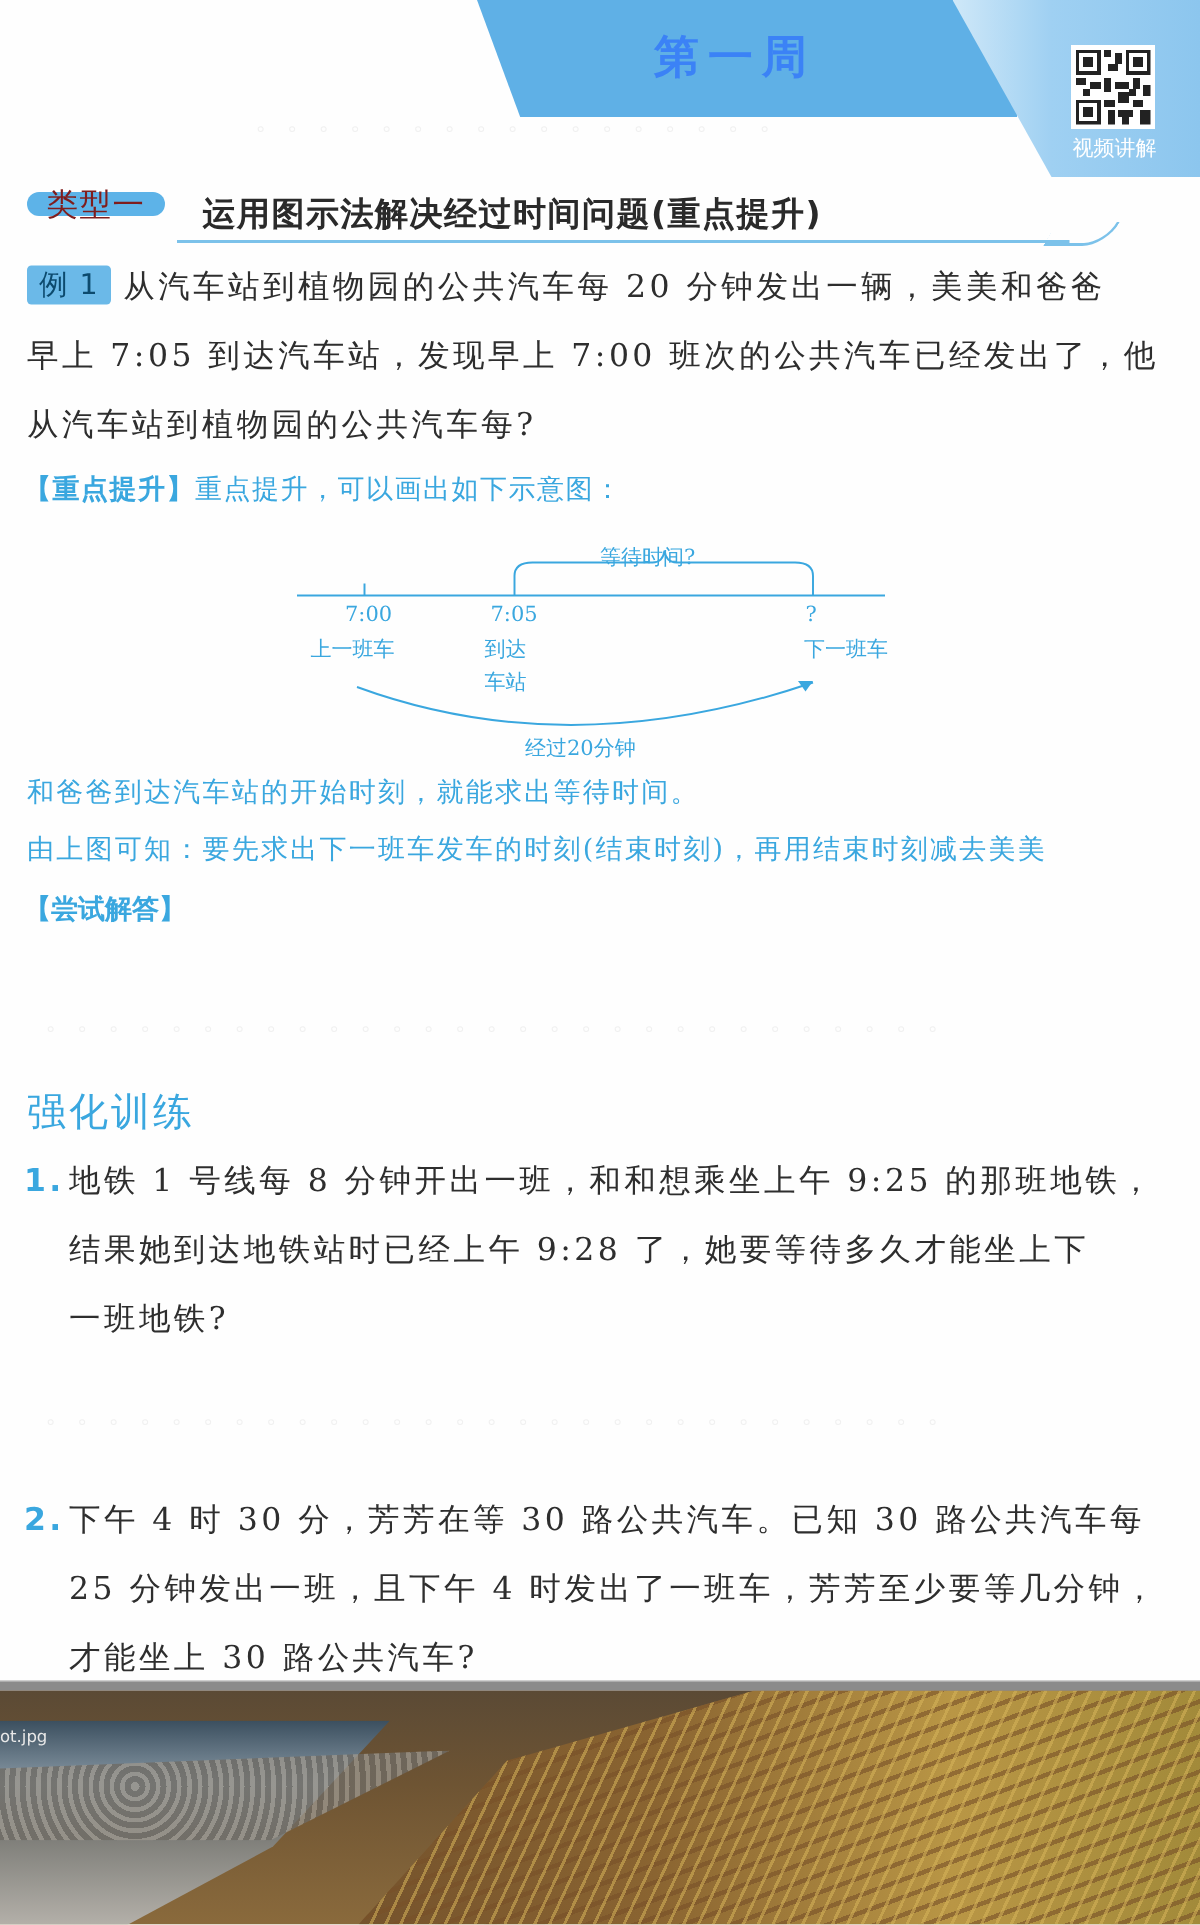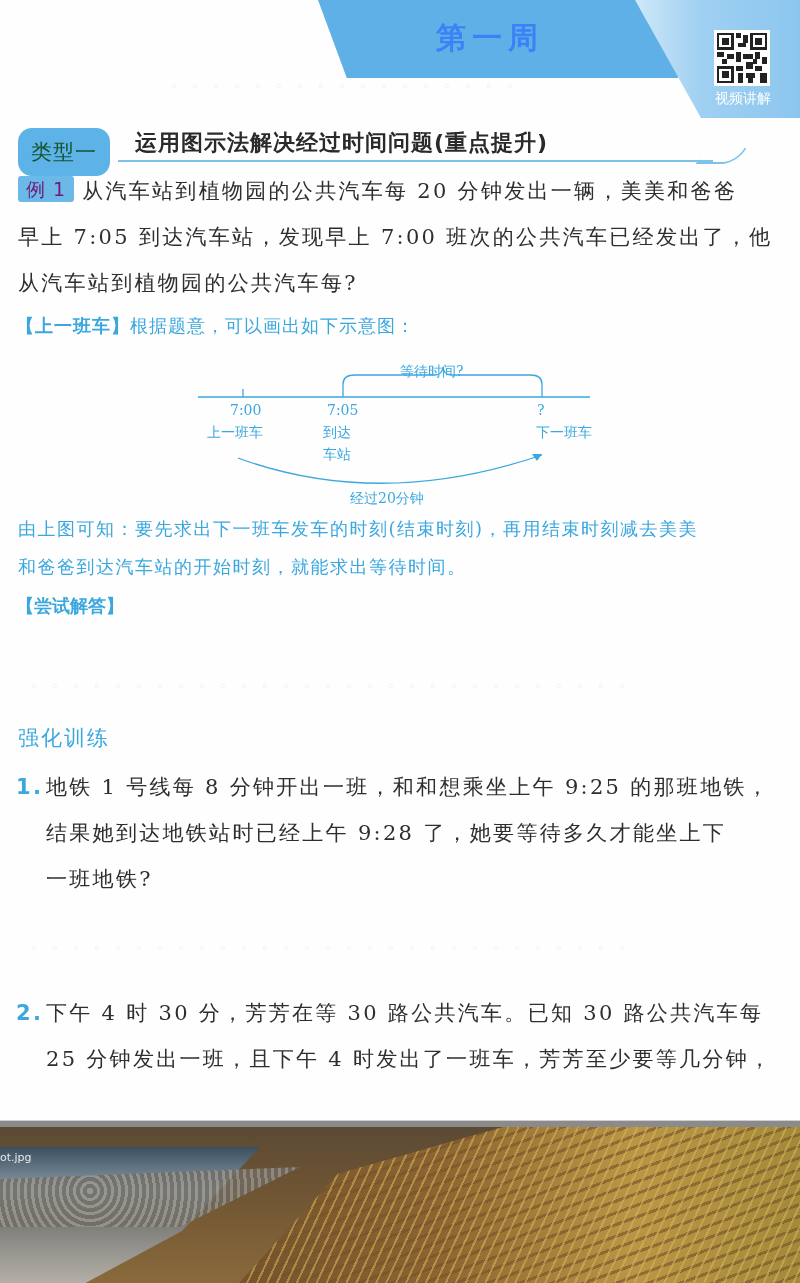--- a/index.html
+++ b/index.html
@@ -34,23 +34,23 @@
     background: #ffffff; padding: 3px; box-sizing: border-box;
   }
   .qr svg { width: 100%; height: 100%; display: block; }
   .qr-caption {
     position: absolute; left: 708px; top: 90px; width: 70px; text-align: center;
     color: #ffffff; font-size: 14px; font-family: "DejaVu Sans", sans-serif;
   }
 
   
   .type-badge {
-    position: absolute; left: 18px; top: 128px; width: 92px; height: 48px;
+    position: absolute; left: 18px; top: 128px; width: 92px; height: 16px;
     background: #5db3e8; border-radius: 14px;
-    color: #14532d; font-size: 21px; font-family: "DejaVu Sans", sans-serif;
+    color: #7f1d1d; font-size: 21px; font-family: "DejaVu Sans", sans-serif;
     display: flex; align-items: center; justify-content: center; letter-spacing: 1px;
   }
   .type-title {
     position: absolute; left: 135px; top: 128px;
     font-size: 22px; font-weight: bold; color: #2a2a2a;
     font-family: "DejaVu Sans", sans-serif; letter-spacing: 1px;
   }
   .type-underline {
     position: absolute; left: 118px; top: 160px; width: 595px; height: 2px; background: #7cc2ea;
   }
@@ -58,21 +58,21 @@
     position: absolute; left: 700px; top: 148px; width: 40px; height: 14px;
     border-bottom: 2px solid #7cc2ea; border-right: 2px solid #7cc2ea;
     border-bottom-right-radius: 30px; transform: skewX(-30deg);
   }
 
   .body-text { font-size: 21px; line-height: 46px; letter-spacing: 2.3px; color: #2e2e2e; }
   .example {
     position: absolute; left: 18px; top: 168px; width: 770px;
   }
   .ex-badge {
-    display: inline-block; background: #6bb9e8; color: #701a75;
+    display: inline-block; background: #6bb9e8; color: #0c4a6e;
     font-family: "DejaVu Sans", sans-serif; font-size: 19px; line-height: 26px;
     padding: 0 8px; border-radius: 3px; margin-right: 8px; letter-spacing: 1px;
     vertical-align: 2px;
   }
 
   .hint-label, .try-label {
     color: #3aa7df; font-weight: bold; font-family: "DejaVu Sans", sans-serif; font-size: 18px;
   }
   .hint {
     position: absolute; left: 16px; top: 314px; font-size: 18px; color: #3aa7df; letter-spacing: 1px;
@@ -87,21 +87,21 @@
   }
 
   .conclusion {
     position: absolute; left: 18px; top: 510px; width: 770px;
     font-size: 18px; line-height: 38px; color: #3aa7df; letter-spacing: 1.5px;
   }
   .try { position: absolute; left: 16px; top: 594px; }
 
   .train-heading {
     position: absolute; left: 18px; top: 724px;
-    font-size: 21px; color: #3aa7df; font-family: "DejaVu Sans", sans-serif; letter-spacing: 2px;
+    font-size: 26px; color: #3aa7df; font-family: "DejaVu Sans", sans-serif; letter-spacing: 2px;
   }
 
   .problem { position: absolute; left: 16px; width: 770px; }
   .problem .num {
     position: absolute; left: 0; top: 0; color: #3aa7df; font-weight: bold;
     font-family: "DejaVu Sans", sans-serif; font-size: 21px; line-height: 46px;
   }
   .problem .txt { margin-left: 30px; }
 
   .faint { position: absolute; color: rgba(180,180,180,0.18); font-size: 18px; letter-spacing: 3px; white-space: nowrap; }
@@ -185,21 +185,21 @@
   <div class="type-underline"></div>
   <div class="type-underline-tail"></div>
 
   <div class="example body-text">
     <div><span class="ex-badge">例 1</span><span>从汽车站到植物园的公共汽车每 20 分钟发出一辆，美美和爸爸</span></div>
     <div>早上 7:05 到达汽车站，发现早上 7:00 班次的公共汽车已经发出了，他</div>
     <div>从汽车站到植物园的公共汽车每?</div>
   </div>
 
   <div class="hint">
-    <span class="hint-label">【上一班车】</span><span>根据题意，可以画出如下示意图：</span>
+    <span class="hint-label">【重点提升】</span><span>重点提升，可以画出如下示意图：</span>
   </div>
 
   <div class="diagram">
     <svg width="430" height="170" viewBox="0 0 430 170">
       <g stroke="#3aa7df" fill="none" stroke-width="1.3">
         <line x1="18" y1="57" x2="410" y2="57"></line>
         <line x1="63" y1="49" x2="63" y2="57"></line>
         <line x1="163" y1="44" x2="163" y2="57"></line>
         <line x1="362" y1="44" x2="362" y2="57"></line>
         <path d="M163 44 Q163 35 175 35 L255 35 Q262 35 263 27 Q264 35 271 35 L350 35 Q362 35 362 44"></path>
@@ -212,22 +212,22 @@
     <div class="dlabel" style="left:27px;top:84px;">上一班车</div>
     <div class="dlabel" style="left:147px;top:62px;">7:05</div>
     <div class="dlabel" style="left:143px;top:84px;">到达</div>
     <div class="dlabel" style="left:143px;top:106px;">车站</div>
     <div class="dlabel" style="left:357px;top:62px;">?</div>
     <div class="dlabel" style="left:318px;top:84px;margin-left:38px;">下一班车</div>
     <div class="dlabel" style="left:170px;top:150px;">经过20分钟</div>
   </div>
 
   <div class="conclusion">
+    <div>和爸爸到达汽车站的开始时刻，就能求出等待时间。</div>
     <div>由上图可知：要先求出下一班车发车的时刻(结束时刻)，再用结束时刻减去美美</div>
-    <div>和爸爸到达汽车站的开始时刻，就能求出等待时间。</div>
   </div>
 
   <div class="try">
     <span class="try-label">【尝试解答】</span>
   </div>
 
   <div class="train-heading">强化训练</div>
 
   <div class="problem body-text" style="top:764px;">
     <span class="num">1.</span>
@@ -236,20 +236,21 @@
       <div>结果她到达地铁站时已经上午 9:28 了，她要等待多久才能坐上下</div>
       <div>一班地铁?</div>
     </div>
   </div>
 
   <div class="problem body-text" style="top:990px;">
     <span class="num">2.</span>
     <div class="txt">
       <div>下午 4 时 30 分，芳芳在等 30 路公共汽车。已知 30 路公共汽车每</div>
       <div>25 分钟发出一班，且下午 4 时发出了一班车，芳芳至少要等几分钟，</div>
+      <div>才能坐上 30 路公共汽车?</div>
     </div>
   </div>
 </div>
 
 <div class="divider"></div>
 <div class="photo">
   <div class="water"></div>
   <div class="stones"></div>
   <div class="grass"></div>
 </div>

